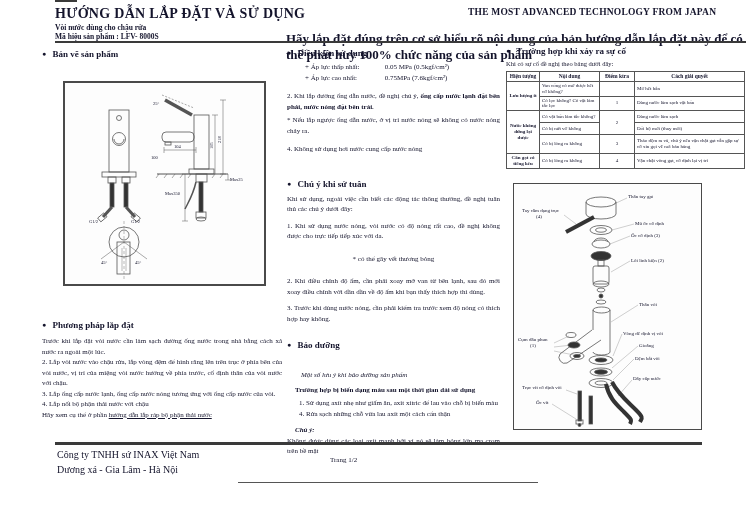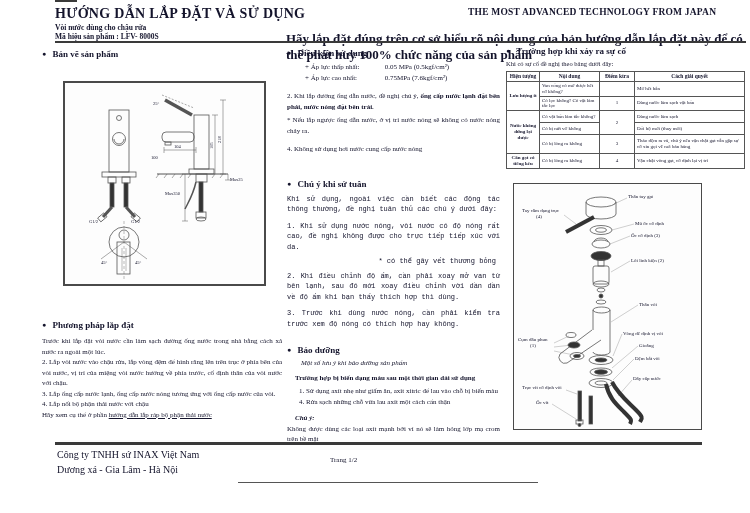--- a/index.html
+++ b/index.html
@@ -148,33 +148,33 @@
         <span>2. Khi lắp đường ống dẫn nước, đề nghị chú ý,  </span><span class="b">ống cấp nước lạnh đặt bên  phải, nước nóng đặt bên trái.</span>
       </p>
       <p>* Nếu lắp ngược ống dẫn nước, ở vị trí nước nóng sẽ không có nước nóng chảy ra.</p>
       <p style="margin-top:8px;">4. Không sử dụng hơi nước  cung cấp nước nóng</p>
     </div>
 
     <div class="sec" style="position:static;margin-top:24px;">
       <span class="bullet">●</span>
       <span>Chú ý khi sử tuân</span>
     </div>
-    <div class="body-txt" style="margin-top:5px;font-family:Liberation Mono, monospace;">
+    <div class="body-txt" style="margin-top:5px;">
       <p>Khi sử dụng, ngoài việc cần biết các động tác thông thường, đề nghị tuân thủ các chú ý dưới đây:</p>
       <p style="margin-top:6px;">1. Khi sử dụng nước nóng, vòi nước có độ nóng rất cao, đề nghị không được cho trực tiếp tiếp xúc với da.</p>
-      <p style="text-align:right;margin:4px;">* có thể gây vết thương bỏng</p>
+      <p style="text-align:center;margin:12px;">* có thể gây vết thương bỏng</p>
       <p>2. Khi điều chỉnh độ ấm, cần phải xoay mở van từ bên lạnh, sau đó mới xoay điều chỉnh vời dần dần về độ ấm khi bạn thấy thích hợp thì dùng.</p>
       <p style="margin-top:6px;">3. Trước khi dùng nước nóng, cần phải kiểm tra trước xem độ nóng có thích hợp hay không.</p>
     </div>
 
     <div class="sec" style="position:static;margin-top:16px;">
       <span class="bullet">●</span>
       <span>Bảo dưỡng</span>
     </div>
-    <div class="body-txt" style="margin-top:3px;">
+    <div class="body-txt" style="margin-top:20px;">
       <p class="it" style="padding-left:14px;">Một số lưu ý khi bảo dưỡng  sản phẩm</p>
       <p class="b" style="padding-left:8px;margin-top:4px;">Trường hợp bị biến dạng màu sau một thời gian dài sử dụng</p>
       <p style="padding-left:12px;margin:0;">1.   Sử dụng axít nhẹ như giấm ăn, axít xitric để lau vào chỗ bị biến màu</p>
       <p style="padding-left:12px;margin:0;">4.   Rửa sạch những chỗ vừa lau axít một cách cẩn thận</p>
       <p class="b it" style="padding-left:8px;margin-top:6px;margin-bottom:0;">Chú ý:</p>
       <p>Không được dùng các loại axít mạnh bởi vì nó sẽ làm hỏng lớp mạ crom trên bề mặt</p>
     </div>
   </div>
 
   <div class="sec" style="left:506px;top:46px;">

